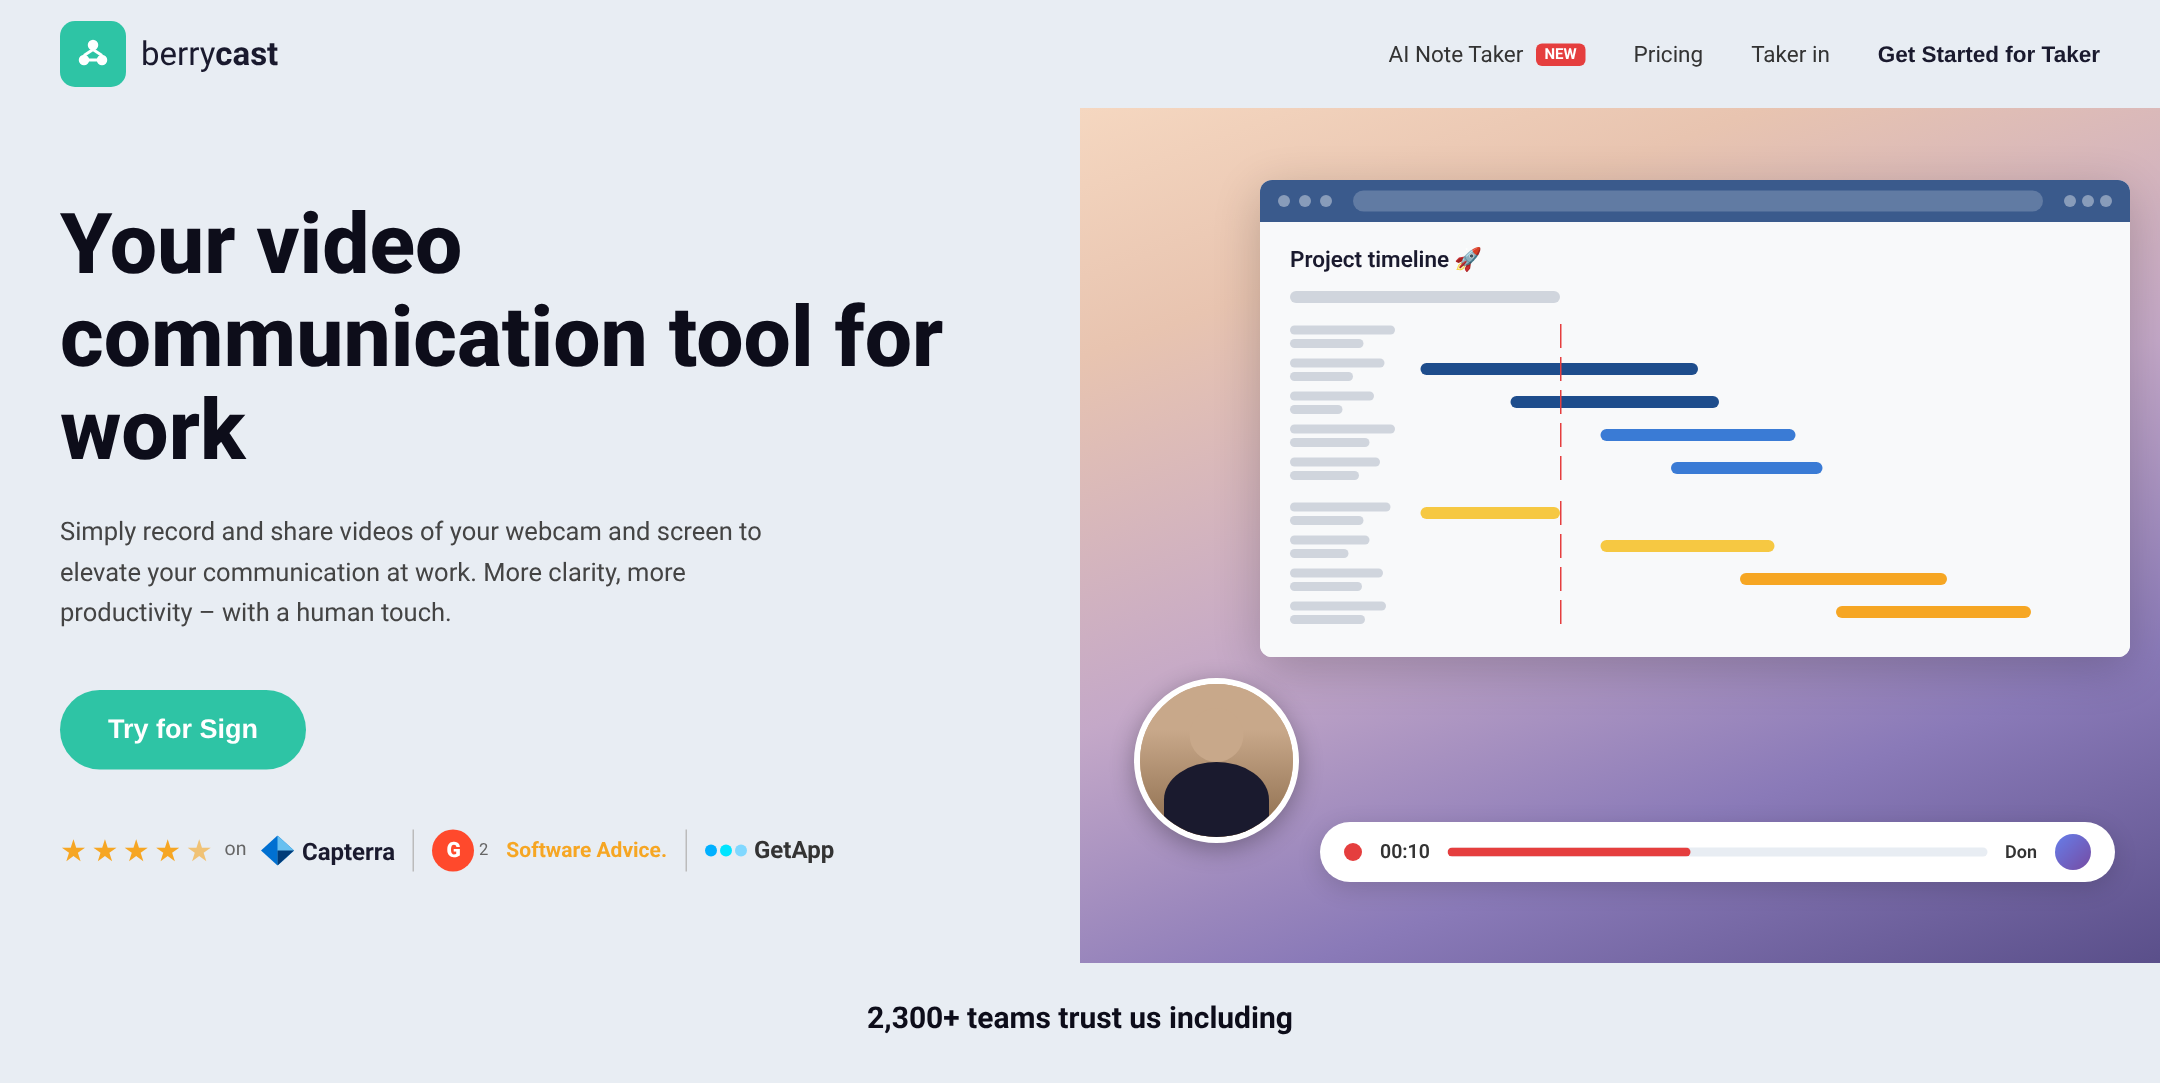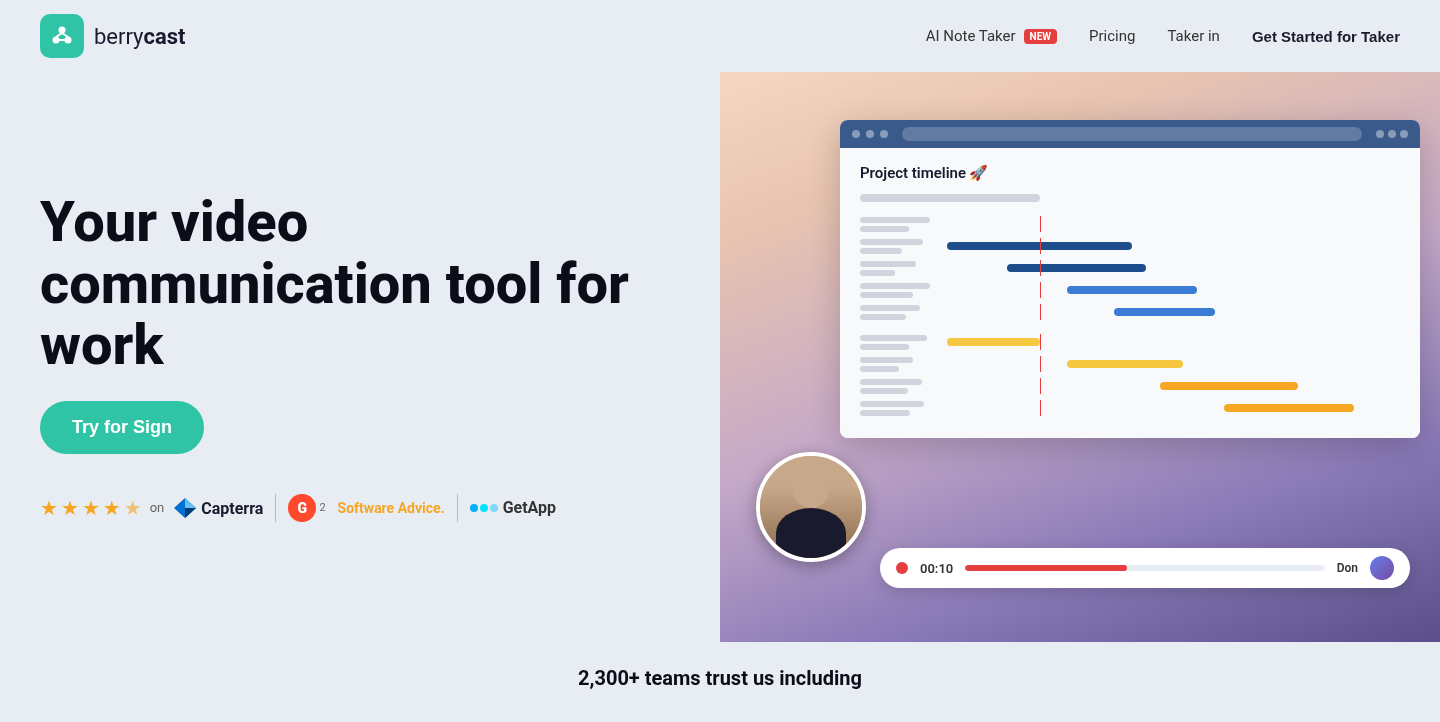--- a/index.html
+++ b/index.html
@@ -414,20 +414,21 @@
     </a>
     <a class="nav-link" href="#">Pricing</a>
     <a class="nav-link" href="#">Taker in</a>
     <button class="nav-cta">Get Started for Taker</button>
   </div>
 </nav>
 
 <section class="hero">
   <div class="hero-left">
     <h1 class="hero-title">Your video communication tool for work</h1>
+    <p class="hero-subtitle">Simply record and share videos of your webcam and screen to elevate your communication at work. More clarity, more productivity – with a human touch.</p>
     <button class="try-free-btn">Try for Sign</button>
 
     <div class="ratings">
       <div class="stars">
         <span class="star">★</span>
         <span class="star">★</span>
         <span class="star">★</span>
         <span class="star">★</span>
         <span class="star-half" style="color:#f6a623;opacity:0.6;">★</span>
       </div>

